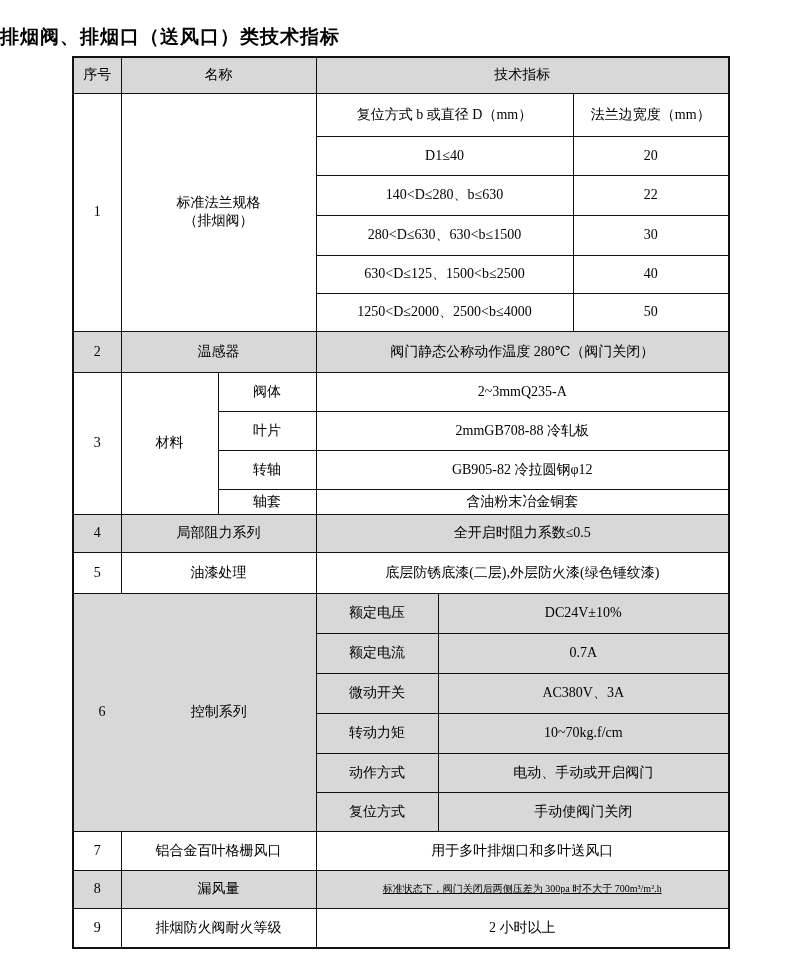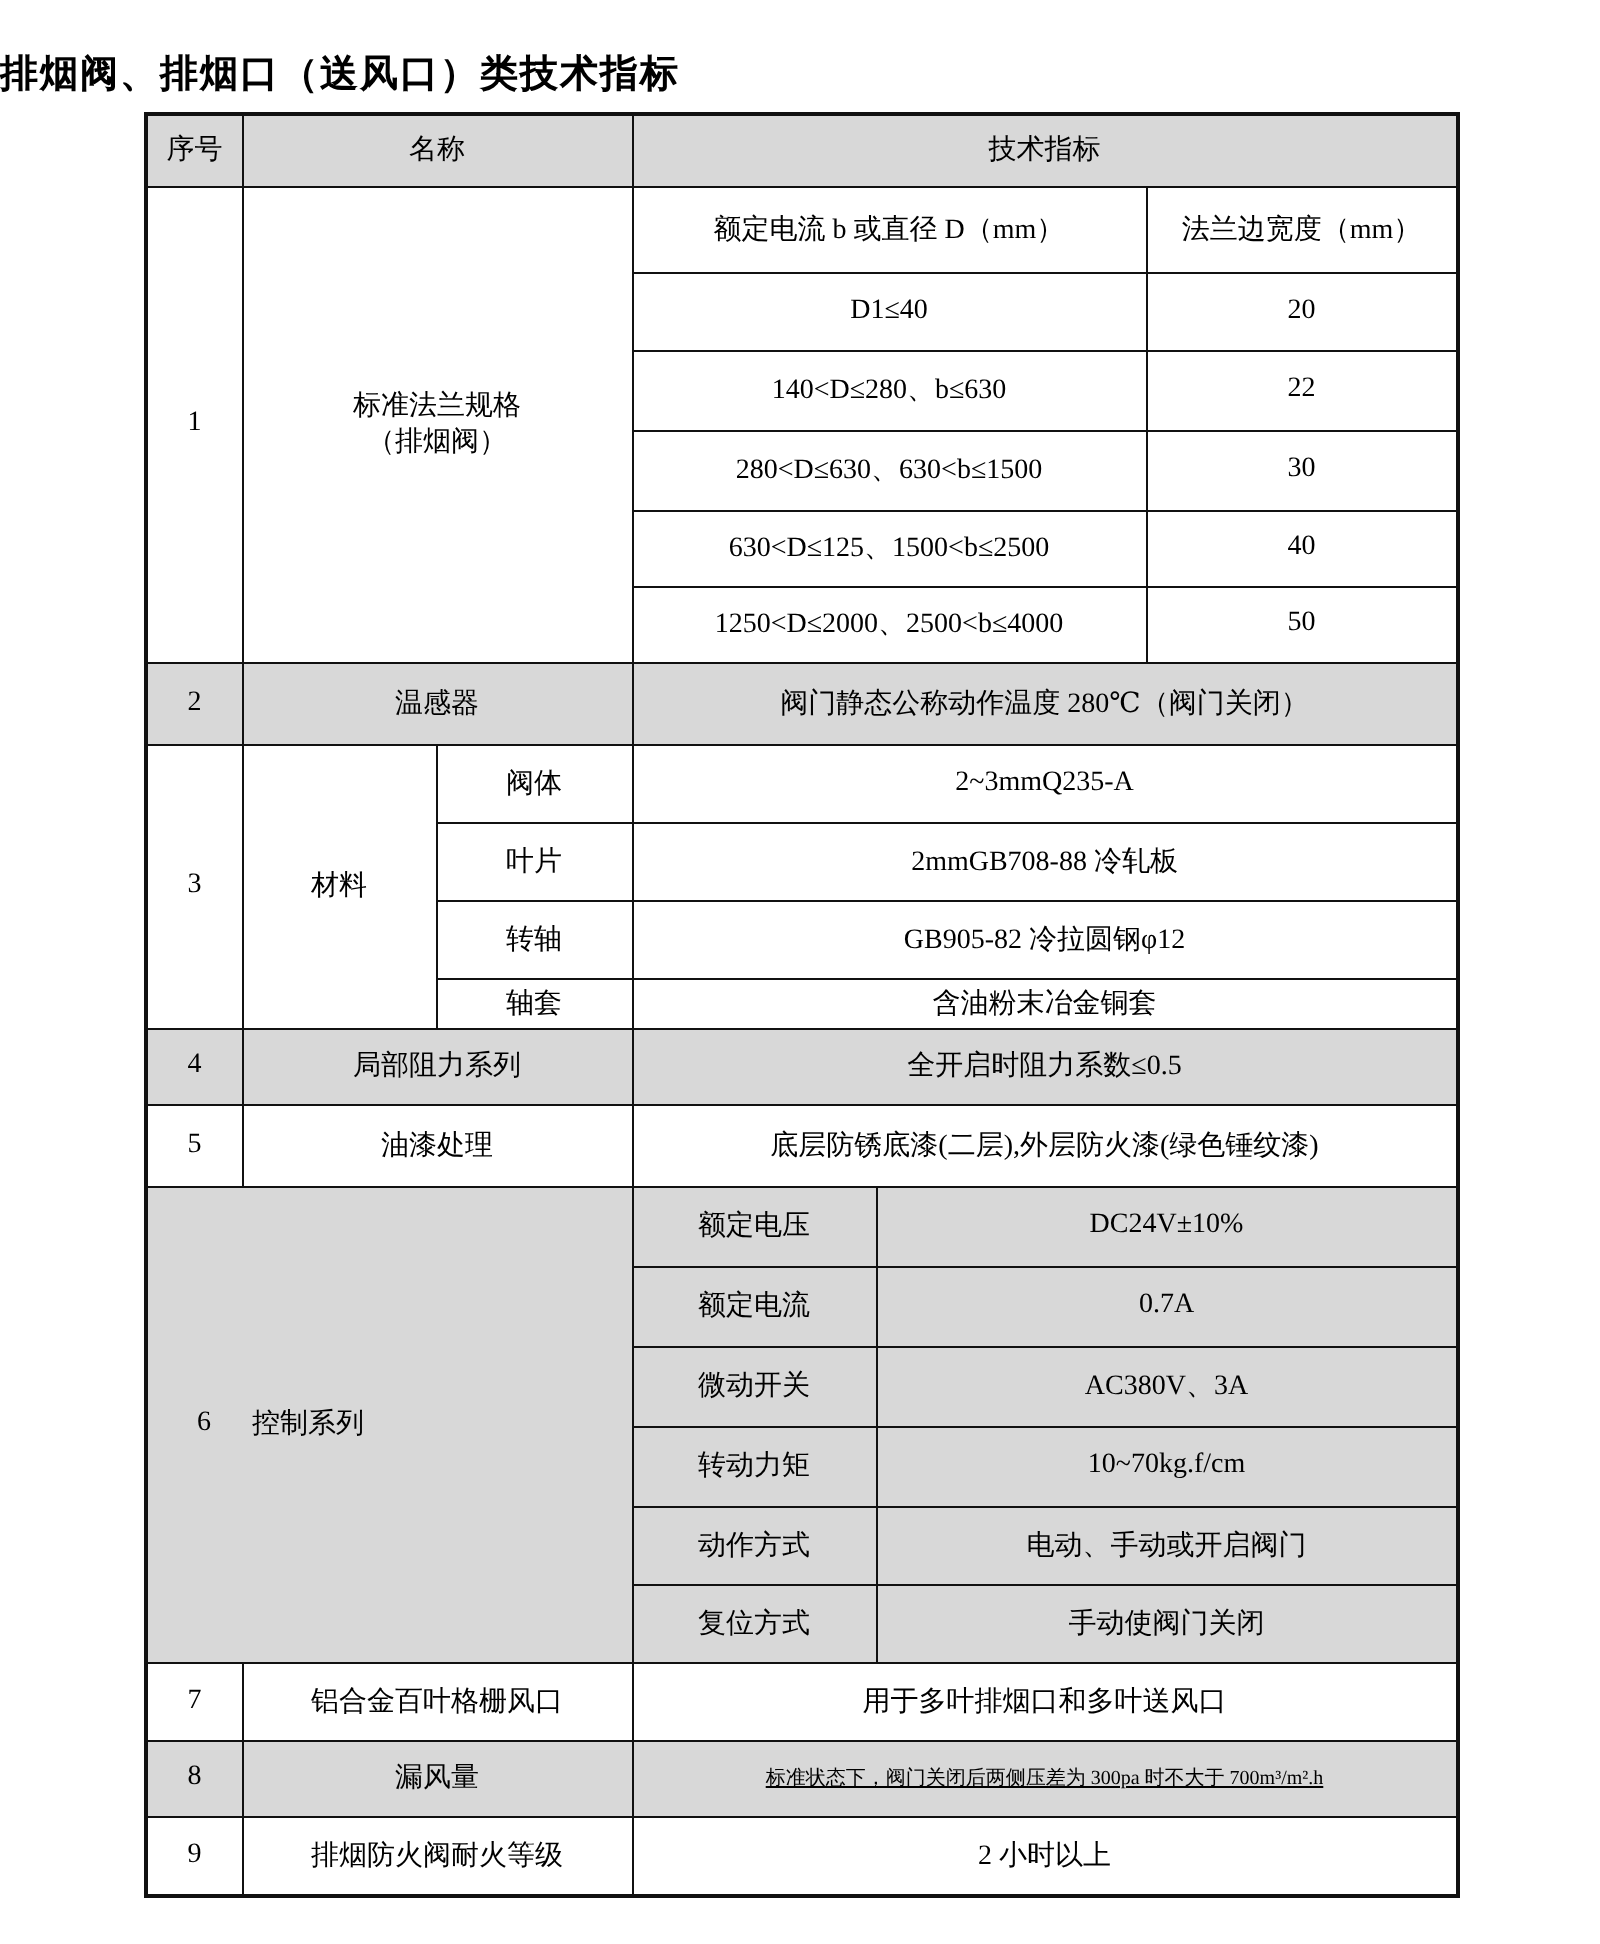--- a/index.html
+++ b/index.html
@@ -44,21 +44,21 @@
     padding: 2px 4px;
     overflow: hidden;
   }
   table.spec-table { border: 2px solid var(--border, #000); }
   td.shade { background: var(--shade, #d8d8d8); }
   td.bt2 { border-top-width: 2px; }
   td.preline { white-space: pre-line; font-family: Liberation Mono, monospace; }
   td.s6name { padding: 0; }
   .s6wrap { display: flex; width: 100%; align-items: center; }
   .s6no { width: 48px; text-align: center; flex: 0 0 48px; }
-  .s6label { flex: 1 1 auto; text-align: left; }
+  .s6label { flex: 1 1 auto; text-align: center; }
   td.longtext { font-size: 10px; padding: 2px 2px; text-decoration: underline; }
 </style>
 </head>
 <body>
 
 <div class="page">
   <div class="title">排烟阀、排烟口（送风口）类技术指标</div>
 
   <table class="spec-table">
     <colgroup>
@@ -74,21 +74,21 @@
       <tr style="height:36px">
         <td class="shade">序号</td>
         <td class="shade" colspan="2">名称</td>
         <td class="shade" colspan="3">技术指标</td>
       </tr>
 
       <tr style="height:43px">
         <td rowspan="6">1</td>
         <td rowspan="6" colspan="2" class="preline">标准法兰规格
 （排烟阀）</td>
-        <td colspan="2">额定电流 b 或直径 D（mm）</td>
+        <td colspan="2">复位方式 b 或直径 D（mm）</td>
         <td>法兰边宽度（mm）</td>
       </tr>
       <tr style="height:39px">
         <td colspan="2">D1≤40</td>
         <td>20</td>
       </tr>
       <tr style="height:40px">
         <td colspan="2">140&lt;D≤280、b≤630</td>
         <td>22</td>
       </tr>

